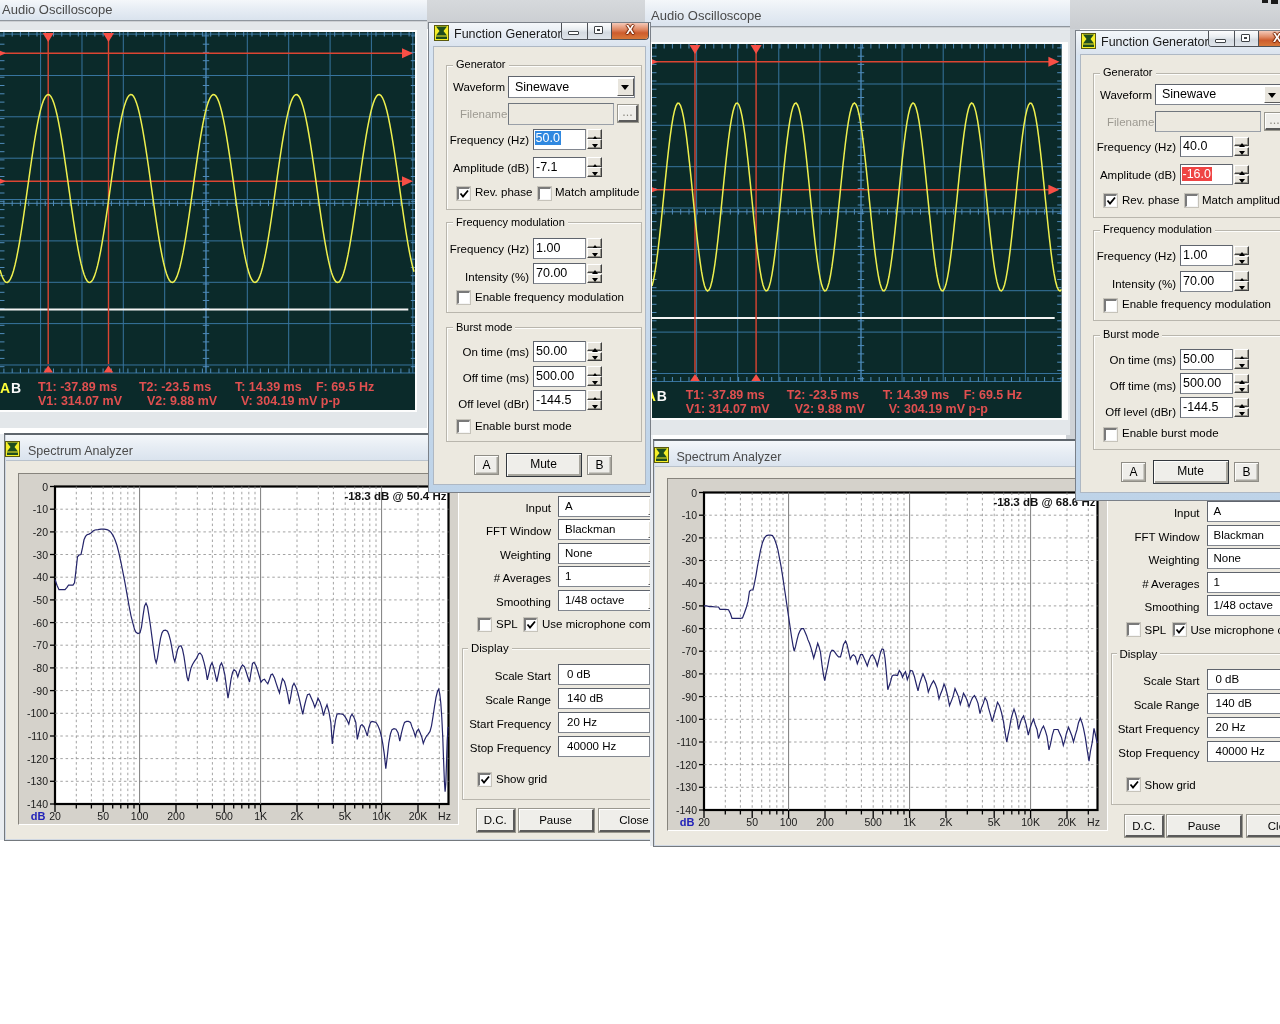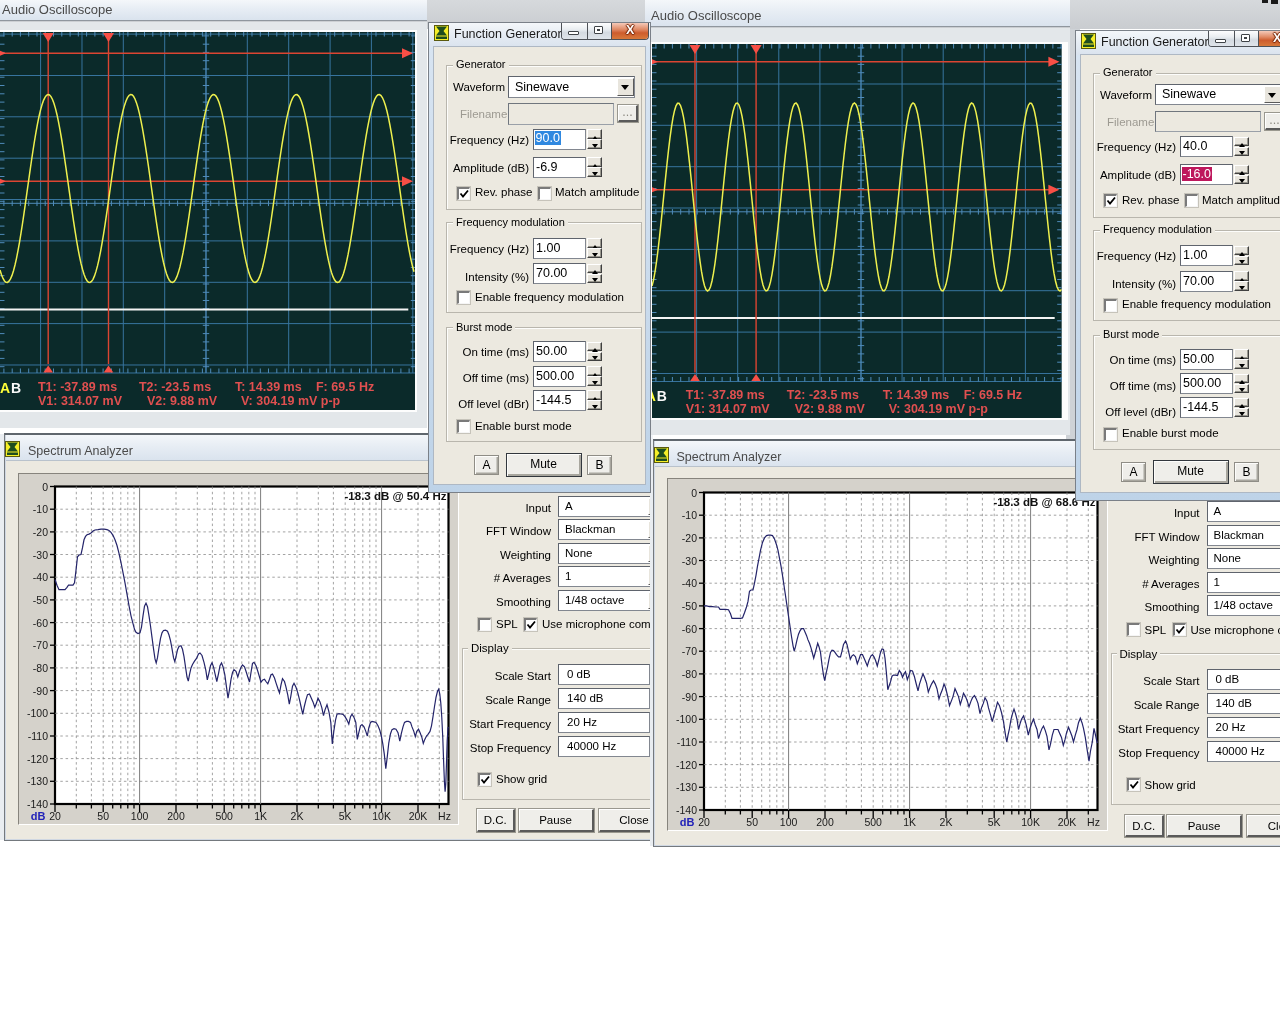--- a/index.html
+++ b/index.html
@@ -1074,30 +1074,30 @@
     <div class="fld" style="left:80px;top:54px;width:127px;height:21.5px"></div>
     <div style="position:absolute;left:87px;top:57.5px;white-space:nowrap;font-size:12.5px;">Sinewave</div>
     <div style="position:absolute;left:189px;top:56px;width:17px;height:17.5px;background:#e8e5dd;border-top:1px solid #fff;border-left:1px solid #fff;border-right:1.5px solid #5a5a5a;border-bottom:1.5px solid #5a5a5a">
       <div style="position:absolute;left:3px;top:6px;width:0;height:0;border:4.5px solid transparent;border-top:5.5px solid #000"></div>
     </div>
     <div style="position:absolute;left:32px;top:86px;white-space:nowrap;font-size:11.5px;color:#9d9a92;">Filename</div>
     <div style="position:absolute;left:80px;top:81px;width:106px;height:21.5px;background:#ece9e0;border:1px solid #9aa0a8;border-top-color:#70767e;border-left-color:#70767e;"></div>
     <div class="btn" style="left:190px;top:83px;width:20px;height:17px;line-height:13px;color:#8d8a82">...</div>
     <div style="position:absolute;left:-9px;top:111.5px;white-space:nowrap;position:absolute;width:110px;font-size:11.5px;text-align:right;">Frequency (Hz)</div>
     <div class="fld" style="left:105px;top:106.5px;width:53px;height:21px"></div>
-    <div style="position:absolute;left:106.5px;top:109.0px;background:#2f88e0;color:#fff;font-size:12.5px;padding:0 1px">90.0</div>
+    <div style="position:absolute;left:106.5px;top:109.0px;background:#2f88e0;color:#fff;font-size:12.5px;padding:0 1px">50.0</div>
     <div style="position:absolute;left:159px;top:107.0px;width:15px;height:9.5px;background:#e8e5dd;border-top:1px solid #fff;border-left:1px solid #fff;border-right:1px solid #404040;border-bottom:1px solid #404040;box-shadow:inset -1px -1px 0 #9a988f">
       <div style="position:absolute;left:3.5px;top:2.5px;width:0;height:0;border:3px solid transparent;border-bottom:4px solid #000"></div>
     </div>
     <div style="position:absolute;left:159px;top:117.0px;width:15px;height:9.5px;background:#e8e5dd;border-top:1px solid #fff;border-left:1px solid #fff;border-right:1px solid #404040;border-bottom:1px solid #404040;box-shadow:inset -1px -1px 0 #9a988f">
       <div style="position:absolute;left:3.5px;top:3.5px;width:0;height:0;border:3px solid transparent;border-top:4px solid #000"></div>
     </div>
     <div style="position:absolute;left:-9px;top:139.5px;white-space:nowrap;position:absolute;width:110px;font-size:11.5px;text-align:right;">Amplitude (dB)</div>
     <div class="fld" style="left:105px;top:134.5px;width:53px;height:21px"></div>
-    <div style="position:absolute;left:108px;top:137.5px;font-size:12.5px">-6.9</div>
+    <div style="position:absolute;left:108px;top:137.5px;font-size:12.5px">-7.1</div>
     <div style="position:absolute;left:159px;top:135.0px;width:15px;height:9.5px;background:#e8e5dd;border-top:1px solid #fff;border-left:1px solid #fff;border-right:1px solid #404040;border-bottom:1px solid #404040;box-shadow:inset -1px -1px 0 #9a988f">
       <div style="position:absolute;left:3.5px;top:2.5px;width:0;height:0;border:3px solid transparent;border-bottom:4px solid #000"></div>
     </div>
     <div style="position:absolute;left:159px;top:145.0px;width:15px;height:9.5px;background:#e8e5dd;border-top:1px solid #fff;border-left:1px solid #fff;border-right:1px solid #404040;border-bottom:1px solid #404040;box-shadow:inset -1px -1px 0 #9a988f">
       <div style="position:absolute;left:3.5px;top:3.5px;width:0;height:0;border:3px solid transparent;border-top:4px solid #000"></div>
     </div>
     <div class="cb" style="left:29px;top:164.5px">
       <svg width="13" height="13" style="position:absolute;left:-1px;top:-1px">
         <path d="M2.5 5.5 L5 8.5 L10 2.5" stroke="#000" stroke-width="1.8" fill="none"></path>
       </svg>
@@ -1199,21 +1199,21 @@
     <div class="fld" style="left:105px;top:106.5px;width:53px;height:21px"></div>
     <div style="position:absolute;left:108px;top:109.5px;font-size:12.5px">40.0</div>
     <div style="position:absolute;left:159px;top:107.0px;width:15px;height:9.5px;background:#e8e5dd;border-top:1px solid #fff;border-left:1px solid #fff;border-right:1px solid #404040;border-bottom:1px solid #404040;box-shadow:inset -1px -1px 0 #9a988f">
       <div style="position:absolute;left:3.5px;top:2.5px;width:0;height:0;border:3px solid transparent;border-bottom:4px solid #000"></div>
     </div>
     <div style="position:absolute;left:159px;top:117.0px;width:15px;height:9.5px;background:#e8e5dd;border-top:1px solid #fff;border-left:1px solid #fff;border-right:1px solid #404040;border-bottom:1px solid #404040;box-shadow:inset -1px -1px 0 #9a988f">
       <div style="position:absolute;left:3.5px;top:3.5px;width:0;height:0;border:3px solid transparent;border-top:4px solid #000"></div>
     </div>
     <div style="position:absolute;left:-9px;top:139.5px;white-space:nowrap;position:absolute;width:110px;font-size:11.5px;text-align:right;">Amplitude (dB)</div>
     <div class="fld" style="left:105px;top:134.5px;width:53px;height:21px"></div>
-    <div style="position:absolute;left:106.5px;top:137.0px;background:#be185d;color:#fff;font-size:12.5px;padding:0 1px">-16.0</div>
+    <div style="position:absolute;left:106.5px;top:137.0px;background:#ef4444;color:#fff;font-size:12.5px;padding:0 1px">-16.0</div>
     <div style="position:absolute;left:159px;top:135.0px;width:15px;height:9.5px;background:#e8e5dd;border-top:1px solid #fff;border-left:1px solid #fff;border-right:1px solid #404040;border-bottom:1px solid #404040;box-shadow:inset -1px -1px 0 #9a988f">
       <div style="position:absolute;left:3.5px;top:2.5px;width:0;height:0;border:3px solid transparent;border-bottom:4px solid #000"></div>
     </div>
     <div style="position:absolute;left:159px;top:145.0px;width:15px;height:9.5px;background:#e8e5dd;border-top:1px solid #fff;border-left:1px solid #fff;border-right:1px solid #404040;border-bottom:1px solid #404040;box-shadow:inset -1px -1px 0 #9a988f">
       <div style="position:absolute;left:3.5px;top:3.5px;width:0;height:0;border:3px solid transparent;border-top:4px solid #000"></div>
     </div>
     <div class="cb" style="left:29px;top:164.5px">
       <svg width="13" height="13" style="position:absolute;left:-1px;top:-1px">
         <path d="M2.5 5.5 L5 8.5 L10 2.5" stroke="#000" stroke-width="1.8" fill="none"></path>
       </svg>

